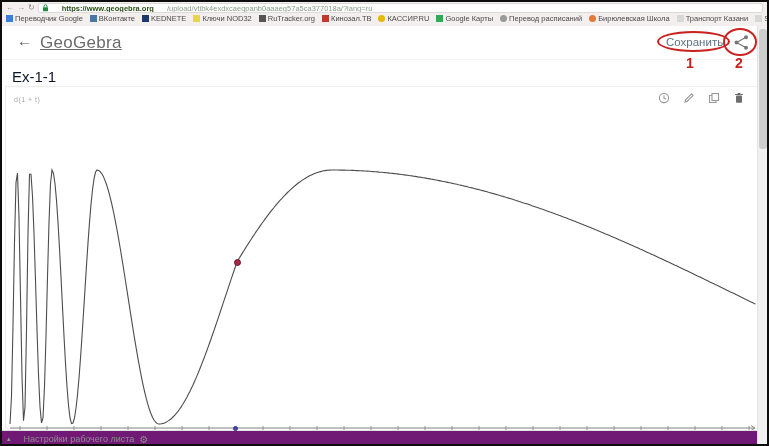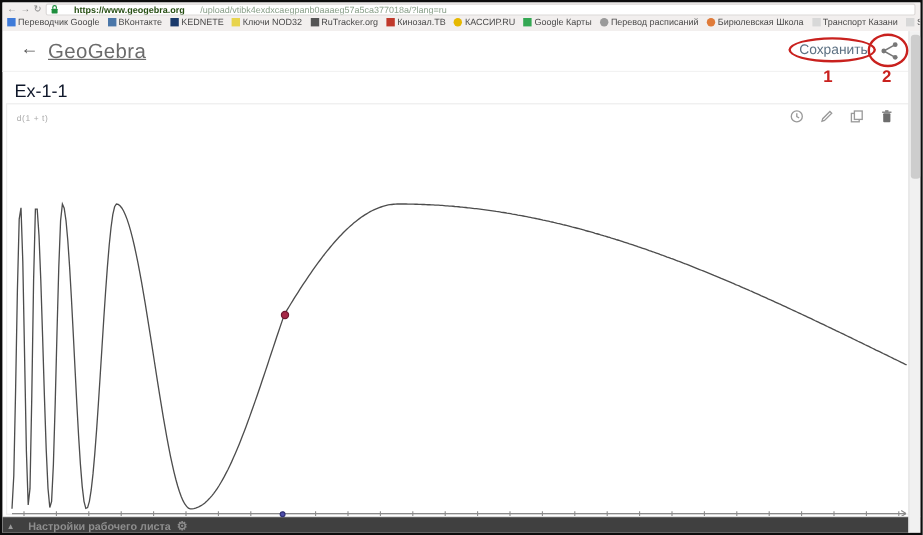--- a/index.html
+++ b/index.html
@@ -31,21 +31,21 @@
   .ann-num{position:absolute;color:#c9211e;font-weight:bold;font-size:14px;z-index:30;}
   
   .page-title{position:absolute;left:10px;top:46px;font-size:15px;color:#0f172a;margin-top:20px;}
   .applet{position:absolute;left:3px;top:84px;width:753px;height:343px;background:#fff;border:1px solid #ededed;}
   .formula{position:absolute;left:8px;top:9px;font-size:7px;color:#a9a9a9;letter-spacing:.5px;}
   .applet-icons{position:absolute;right:12px;top:3px;display:flex;gap:13px;}
   .applet-icons span{width:12px;height:12px;display:inline-block;cursor:pointer;}
   .graph-svg{position:absolute;left:0;top:0;width:769px;height:446px;pointer-events:none;}
   .pt{position:absolute;border-radius:50%;z-index:5;cursor:pointer;}
   
-  .wfooter{position:absolute;left:0;top:428px;width:765px;height:17px;background:#404040;border-top:1px solid #dedede;display:flex;align-items:center;gap:5px;padding:0 5px;font-weight:bold;}
+  .wfooter{position:absolute;left:0;top:428px;width:765px;height:17px;background:#701a75;border-top:1px solid #dedede;display:flex;align-items:center;gap:5px;padding:0 5px;}
   .exp{font-size:7px;color:#999;}
   .wfooter-lb{font-size:9px;color:#8d8d8d;margin-left:8px;}
   .gear{font-size:10px;color:#8d8d8d;cursor:pointer;}
   
   .sbar{position:absolute;right:0;top:24px;width:10px;height:422px;background:#f1f1f1;border-left:1px solid #e3e3e3;}
   .sthumb{position:absolute;left:1px;top:3px;width:8px;height:120px;background:#cdcdcd;border-radius:3px;cursor:pointer;}
 </style>
 </head>
 <body>
 

